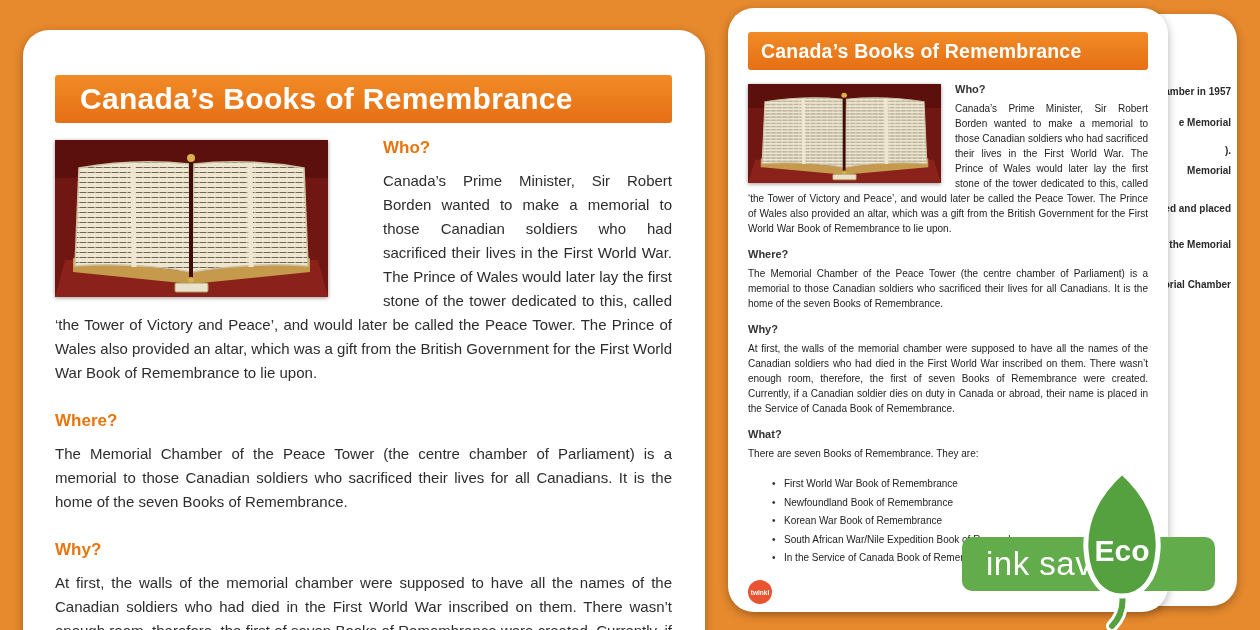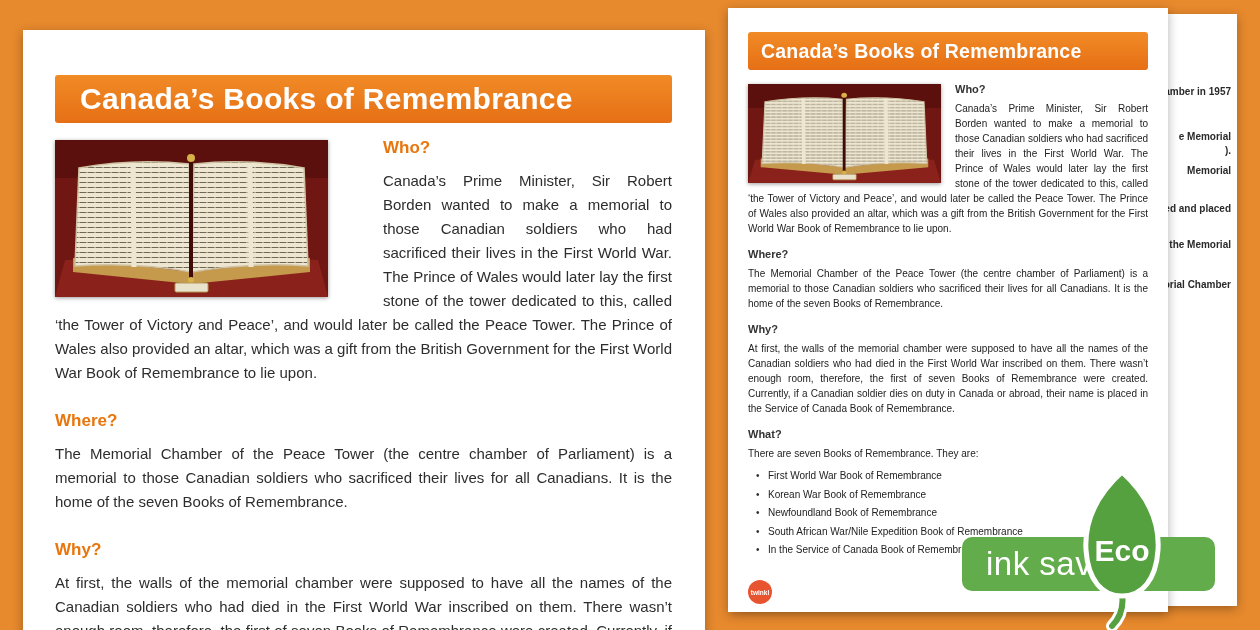--- a/index.html
+++ b/index.html
@@ -1,36 +1,36 @@
 <!DOCTYPE html>
 <html><head>
 <meta charset="utf-8">
 <style>
   html,body{margin:0;padding:0;}
   body{font-family:"Liberation Sans",sans-serif;}
   .stage{position:relative;width:1260px;height:630px;overflow:hidden;background:#e7892d;}
 
-  .page{position:absolute;background:#ffffff;box-shadow:0 3px 10px rgba(0,0,0,.3);box-sizing:border-box;}
+  .page{position:absolute;background:#ffffff;box-shadow:0 3px 10px rgba(0,0,0,.3);box-sizing:border-box;border-radius:26px;}
 
   
   .back-page{left:740px;top:14px;width:497px;height:592px;z-index:1;}
   .frag{position:absolute;right:6px;white-space:nowrap;font-size:10px;font-weight:bold;color:#2a2a2a;line-height:14px;}
 
   
   .front-page{left:728px;top:8px;width:440px;height:604px;z-index:2;padding:24px 20px;overflow:hidden;}
   .banner{background:linear-gradient(180deg,#f18b26,#e66f15);color:#fff;font-weight:bold;border-radius:3px;}
   .banner-small{height:38px;line-height:38px;font-size:19.5px;padding-left:13px;margin-bottom:12px;letter-spacing:.2px;}
   .content-small{font-size:10px;line-height:15px;color:#222;text-align:justify;}
   .photo{box-shadow:0 1px 4px rgba(0,0,0,.4);background:#701713;}
   .photo svg{display:block;width:100%;height:100%;}
   .photo-small{float:left;width:193px;height:99px;margin:2px 14px 6px 0;}
   .h-small{font-size:11px;font-weight:bold;color:#333;margin:0 0 4px;text-align:left;}
   .p-small{margin:0 0 11px;}
   .p-intro{margin:0 0 8px;}
-  .books-list{margin:0;padding:0 0 0 8px;list-style:none;}
+  .books-list{margin:16px;padding:0 0 0 8px;list-style:none;}
   .books-list li{position:relative;padding-left:12px;margin-bottom:4.5px;line-height:14px;text-align:left;}
   .books-list li::before{content:"\2022";position:absolute;left:0;top:0;color:#2e2e2e;}
   .twinkl-logo{position:absolute;left:20px;bottom:8px;width:24px;height:24px;border-radius:50%;
     background:#e8542f;color:#fff;font-size:6.5px;font-weight:bold;display:flex;align-items:center;justify-content:center;}
 
   
   .left-page{left:23px;top:30px;width:682px;height:640px;z-index:3;padding:45px 33px 20px 32px;overflow:hidden;}
   .banner-large{height:48px;line-height:48px;font-size:30px;padding-left:25px;margin-bottom:13px;letter-spacing:.3px;}
   .content-large{font-size:15px;line-height:24px;color:#2d2d2d;text-align:justify;}
   .photo-large{float:left;width:273px;height:157px;margin:4px 55px 10px 0;}
@@ -45,21 +45,21 @@
   .eco-leaf{position:absolute;left:1074px;top:466px;width:96px;height:164px;z-index:31;}
   .eco-leaf svg{display:block;width:100%;height:100%;}
 </style>
 </head>
 <body>
 
 <div class="stage">
 
   <div class="page back-page">
     <div class="frag" style="top:71px">hamber in 1957</div>
-    <div class="frag" style="top:116px">e Memorial</div>
+    <div class="frag" style="top:102px">e Memorial</div>
     <div class="frag" style="top:130px">).</div>
     <div class="frag" style="top:150px">Memorial</div>
     <div class="frag" style="top:188px">ted and placed</div>
     <div class="frag" style="top:224px">the Memorial</div>
     <div class="frag" style="top:264px">morial Chamber</div>
   </div>
 
   <div class="page front-page">
     <div class="banner banner-small">Canada’s Books of Remembrance</div>
     <div class="content-small">
@@ -88,22 +88,22 @@
       <h3 class="h-small">Who?</h3>
       <p class="p-small">Canada’s Prime Minister, Sir Robert Borden wanted to make a memorial to those Canadian soldiers who had sacrificed their lives in the First World War. The Prince of Wales would later lay the first stone of the tower dedicated to this, called ‘the Tower of Victory and Peace’, and would later be called the Peace Tower. The Prince of Wales also provided an altar, which was a gift from the British Government for the First World War Book of Remembrance to lie upon.</p>
       <h3 class="h-small">Where?</h3>
       <p class="p-small">The Memorial Chamber of the Peace Tower (the centre chamber of Parliament) is a memorial to those Canadian soldiers who sacrificed their lives for all Canadians. It is the home of the seven Books of Remembrance.</p>
       <h3 class="h-small">Why?</h3>
       <p class="p-small">At first, the walls of the memorial chamber were supposed to have all the names of the Canadian soldiers who had died in the First World War inscribed on them. There wasn’t enough room, therefore, the first of seven Books of Remembrance were created.  Currently, if a Canadian soldier dies on duty in Canada or abroad, their name is placed in the Service of Canada Book of Remembrance.</p>
       <h3 class="h-small">What?</h3>
       <p class="p-small p-intro">There are seven Books of Remembrance. They are:</p>
       <ul class="books-list">
         <li>First World War Book of Remembrance</li>
+        <li>Newfoundland Book of Remembrance</li>
         <li>Korean War Book of Remembrance</li>
-        <li>Newfoundland Book of Remembrance</li>
         <li>South African War/Nile Expedition Book of Remembrance</li>
         <li>In the Service of Canada Book of Remembrance</li>
       </ul>
     </div>
     <div class="twinkl-logo">
       <span>twinkl</span>
     </div>
   </div>
 
   <div class="page left-page">

